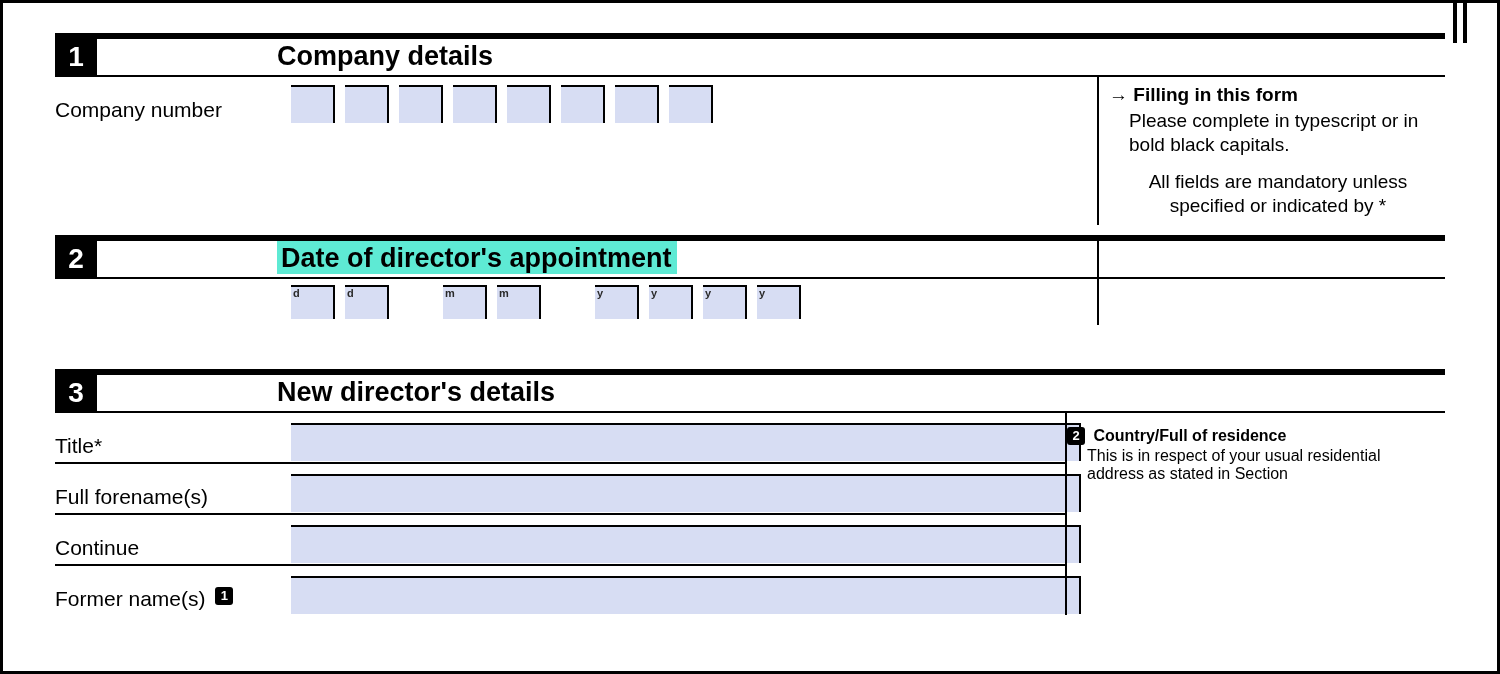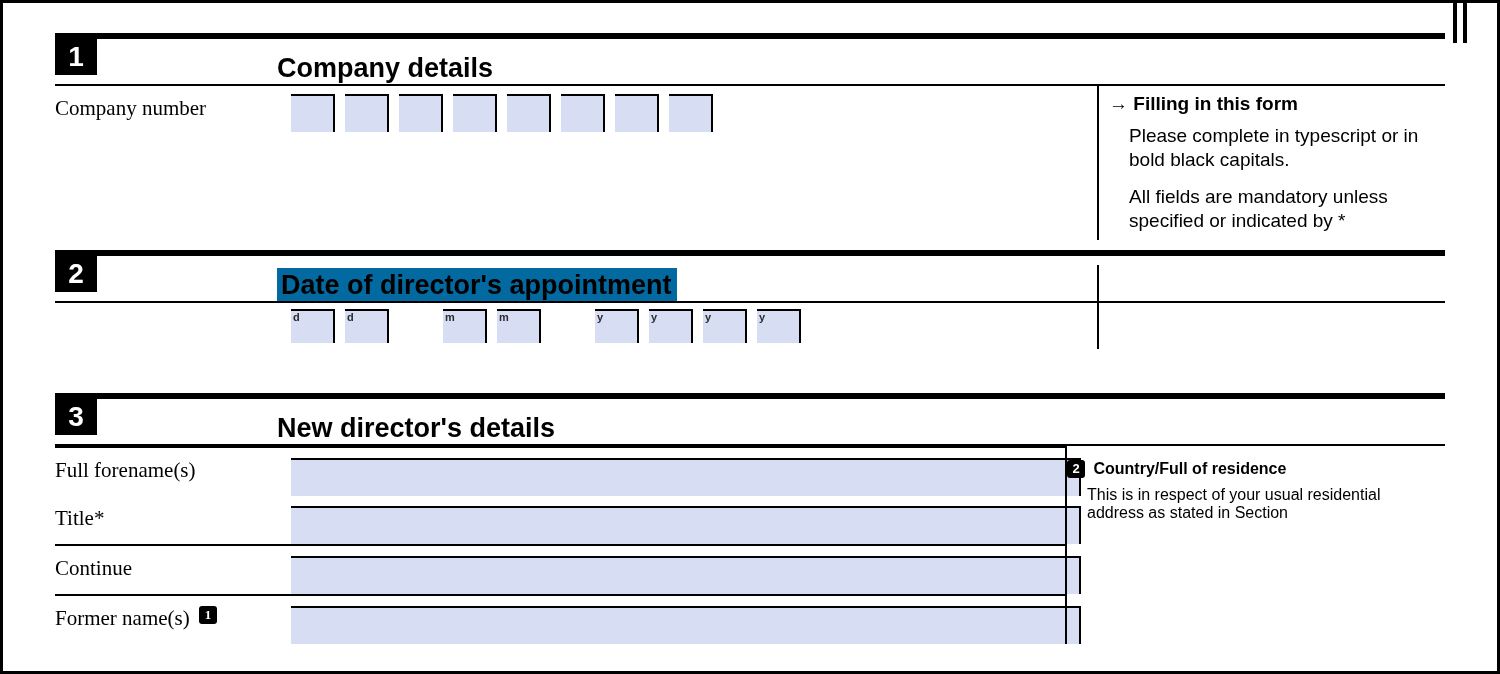--- a/index.html
+++ b/index.html
@@ -33,36 +33,34 @@
     height: 36px;
     display: flex;
     align-items: center;
     justify-content: center;
     margin-right: 180px;
   }
   .section-title {
     font-size: 27px;
     font-weight: 700;
     padding-top: 2px;
-    margin-top: 12px;
-  }
-  .section-title.hl { background: #0369a1; padding: 2px 6px 0 4px; }
+  }
+  .section-title.hl { background: #5eead4; padding: 2px 6px 0 4px; }
 
   
   .row {
     display: grid;
     grid-template-columns: 220px 790px 330px;
     column-gap: 16px;
     border-top: 2px solid #000;
   }
   .row .label {
     font-size: 21px;
-    padding: 10px 0 4px 0;
+    padding: 21px 0 4px 0;
     line-height: 1.15;
-    font-family: Liberation Serif, serif;
   }
   .row .field { padding: 6px 0 0 0; }
   .row .aside {
     border-left: 2px solid #000;
     padding: 6px 0 7px 10px;
     font-size: 19px;
     line-height: 1.25;
   }
 
   
@@ -89,22 +87,22 @@
     background: #d7ddf3;
     border-top: 2px solid #000;
     border-right: 2px solid #000;
     margin-top: 4px;
   }
   .textline + .textline { margin-top: 10px; }
 
   
   .aside .arrow { font-weight: 700; }
   .aside .note-title { font-weight: 700; }
-  .aside .note-body { display: block; margin-top: 8px; padding-left: 20px; }
-  .aside .note-body + .note-body { margin-top: 14px; }
+  .aside .note-body { display: block; margin-top: 2px; padding-left: 20px; }
+  .aside .note-body + .note-body { margin-top: 14px; text-align: center; }
   .aside .bullet { display: inline-block; width: 18px; height: 18px; background:#000; color:#fff; font-size:13px; font-weight:700; border-radius:3px; text-align:center; line-height:18px; margin-right:4px; vertical-align: text-top;}
   .fn { display:inline-block; width:18px; height:18px; background:#000; color:#fff; font-size:13px; font-weight:700; border-radius:3px; text-align:center; line-height:18px; margin-left:4px; vertical-align: text-top;}
 
   
   .date-cluster { display:flex; gap:10px; }
   .date-gap { width: 34px; }
 
   
   .s2-aside { height: 92px; }
 
@@ -194,28 +192,28 @@
     <div style="height:6px"></div>
 
     <div class="section-bar">
       <div class="section-num">3</div>
       <div class="section-title">New director's details</div>
     </div>
 
     <div style="display:grid; grid-template-columns:220px 790px 346px; border-top:2px solid #000;">
 
       <div style="grid-column:1 / span 2;">
+        <div class="row first" style="grid-template-columns:220px 790px; border-top:0;">
+          <div class="label">Title*</div>
+          <div class="field">
+              <div class="textline"></div>
+            </div>
+        </div>
         <div class="row" style="grid-template-columns:220px 790px;">
           <div class="label">Full forename(s)</div>
-          <div class="field">
-              <div class="textline"></div>
-            </div>
-        </div>
-        <div class="row first" style="grid-template-columns:220px 790px; border-top:0;">
-          <div class="label">Title*</div>
           <div class="field">
               <div class="textline"></div>
             </div>
         </div>
         <div class="row" style="grid-template-columns:220px 790px;">
           <div class="label">Continue</div>
           <div class="field">
               <div class="textline"></div>
             </div>
         </div>

